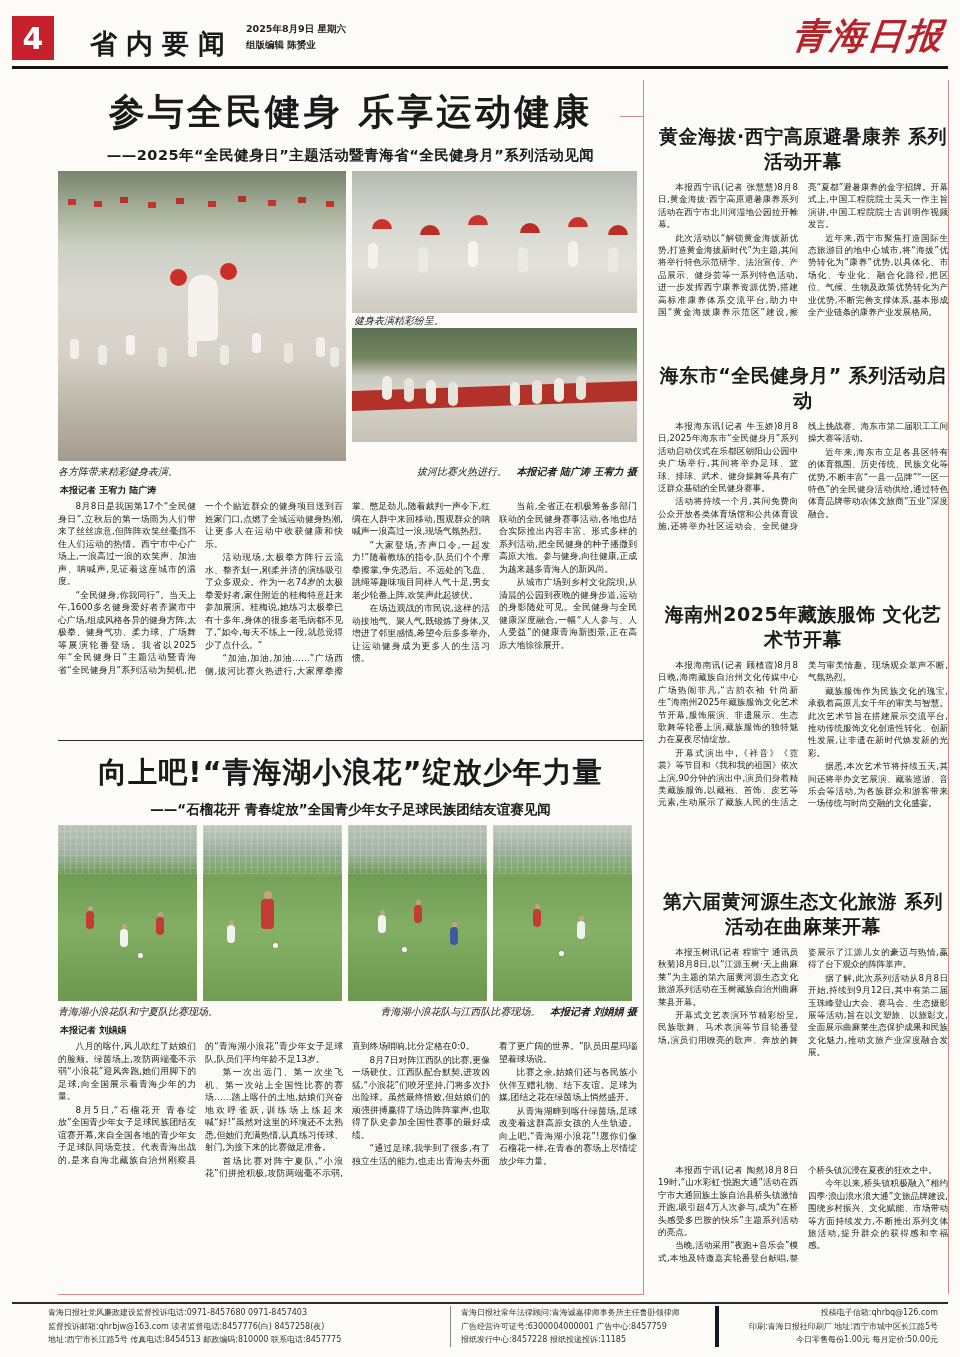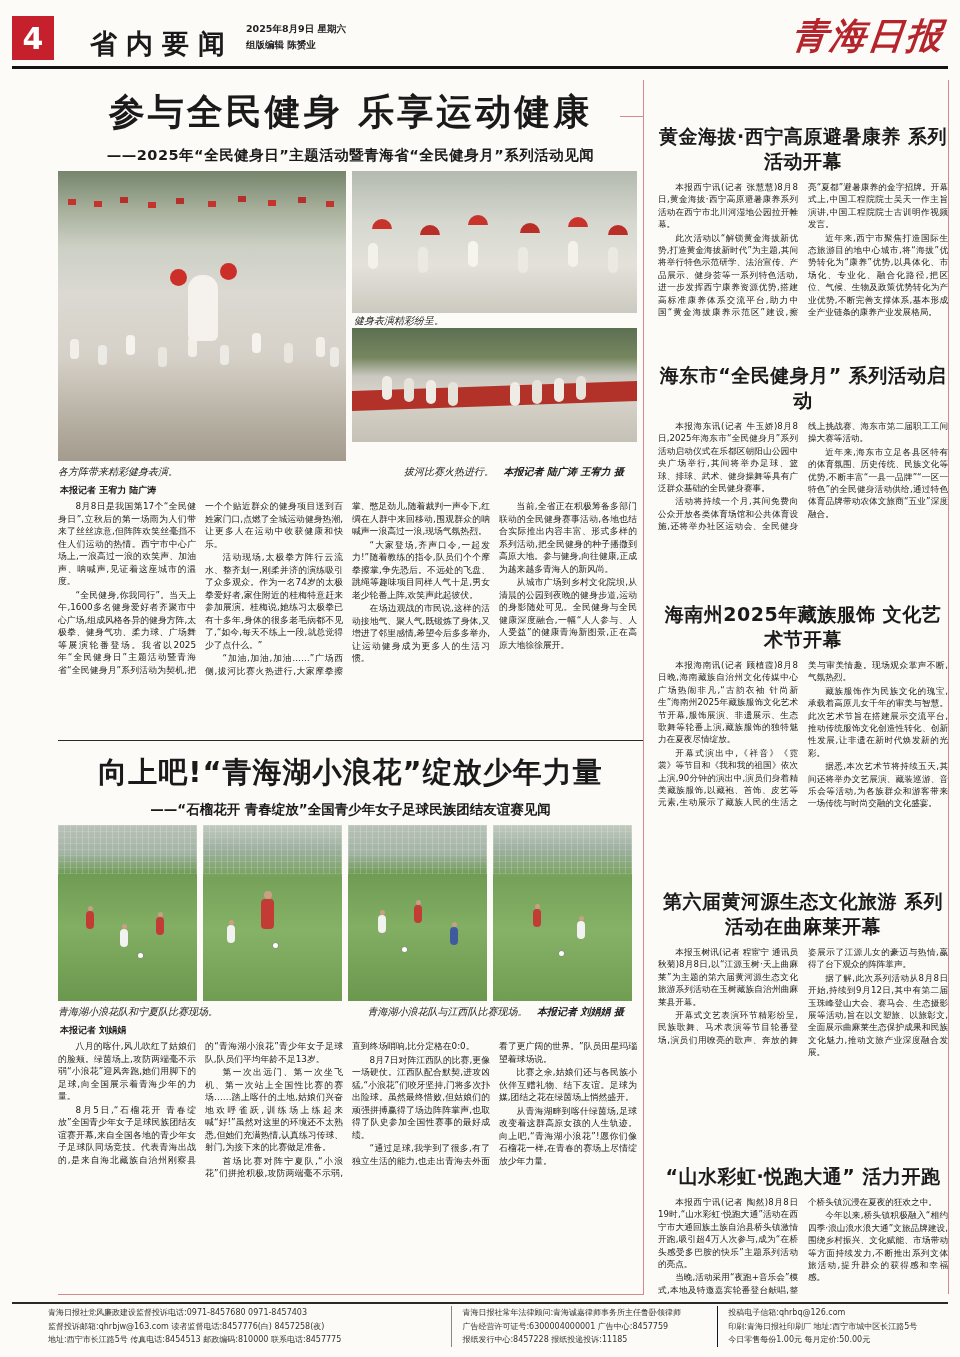--- a/index.html
+++ b/index.html
@@ -43,21 +43,21 @@
   .r-body .para{margin:0 0 1px;text-indent:2em;}
   .rb-a{height:154px;} .rb-b{height:142px;} .rb-c{height:196px;} .rb-d{height:172px;} .rb-e{height:112px;}
   .r-art{margin-bottom:28px;}
   .r-art.gap-b{margin-bottom:40px;} .r-art.gap-c{margin-bottom:34px;} .r-art.gap-d{margin-bottom:46px;}
 
   
   .photo-row{display:flex;gap:6px;margin:4px 6px 0 0;}
   .ph{position:relative;overflow:hidden;background:#cfcfc8;}
   .blob{position:absolute;}
   .cap{font-size:10px;line-height:15px;font-style:italic;font-family:"DejaVu Serif","Liberation Serif",serif;color:#222;}
-  .cap-row{display:flex;justify-content:space-between;margin:3px 19px 0 0;gap:12px;}
+  .cap-row{display:flex;justify-content:space-between;margin:3px 6px 0 0;gap:12px;}
   .credit{font-weight:bold;}
 
   .plaza{width:288px;height:290px;background:linear-gradient(180deg,#76856c,#a9b29d 14%,#ccd0c5 26%,#dbd9d2 42%,#d6d1c8 64%,#b3ac9f 88%,#a39b8e);}
   .plaza .flags{left:10px;top:28px;width:8px;height:6px;background:#c4342c;
     box-shadow:26px 2px 0 #c4342c,52px -2px 0 #b5302a,80px 3px 0 #c4342c,108px -1px 0 #b5302a,140px 2px 0 #c4342c,170px -3px 0 #b5302a,200px 1px 0 #c4342c,230px -2px 0 #b5302a,258px 2px 0 #c4342c;}
   .plaza .crowd{left:12px;top:168px;width:9px;height:20px;border-radius:4px;background:#f2efe9;
     box-shadow:28px 6px 0 #eceae4,56px -4px 0 #f6f3ee,88px 8px 0 #e9e6df,118px -2px 0 #f2efe9,150px 6px 0 #eceae4,182px -6px 0 #f6f3ee,214px 4px 0 #e9e6df,246px -2px 0 #f2efe9,260px 8px 0 #eceae4;}
   .plaza .lead{left:130px;top:104px;width:30px;height:66px;border-radius:14px 14px 6px 6px;background:#f5f1ec;}
   .plaza .fanL{left:112px;top:98px;width:17px;height:17px;border-radius:50%;background:#cc2f28;}
   .plaza .fanR{left:162px;top:92px;width:17px;height:17px;border-radius:50%;background:#cc2f28;}
@@ -80,21 +80,21 @@
                repeating-linear-gradient(0deg,rgba(255,255,255,.12) 0 1px,transparent 1px 6px);}
   .pl{position:absolute;width:8px;height:18px;border-radius:4px;}
   .pl::after{content:"";position:absolute;top:-5px;left:1.5px;width:5px;height:5px;border-radius:50%;background:#caa085;}
   .pl.big{width:13px;height:30px;} .pl.big::after{width:8px;height:8px;left:2.5px;top:-8px;}
   .red{background:#c23b34;} .white{background:#f2f2f0;} .blue{background:#3f5b9e;}
   .ball{position:absolute;width:5px;height:5px;border-radius:50%;background:#fff;box-shadow:0 0 0 .5px #888;}
 
   
   .footer{position:absolute;left:12px;right:12px;top:1302px;border-top:2px solid #2a2a2a;padding-top:2px;display:flex;}
   .f-col{font-size:8px;line-height:13.5px;color:#333;padding:0 10px;}
-  .f1{width:45%;padding-left:36px;} .f2{width:28%;border-left:1px solid #888;} .f3{width:24%;border-left:1px solid #0f172a;}
+  .f1{width:45%;padding-left:36px;} .f2{width:28%;border-left:1px solid #888;} .f3{width:24%;border-left:4px solid #0f172a;text-align:right;}
 </style>
 </head>
 <body>
 
 <div class="page">
 
   <div class="hdr">
     <div class="pagenum">4</div>
     <div class="section">省内要闻</div>
     <div class="meta">
@@ -243,21 +243,20 @@
       <article class="r-art gap-d">
         <h3>第六届黄河源生态文化旅游 系列活动在曲麻莱开幕</h3>
         <div class="r-body rb-d">
             <p class="para">本报玉树讯(记者 程宦宁 通讯员 秋菊)8月8日,以“江源玉树·天上曲麻莱”为主题的第六届黄河源生态文化旅游系列活动在玉树藏族自治州曲麻莱县开幕。</p>
             <p class="para">开幕式文艺表演环节精彩纷呈,民族歌舞、马术表演等节目轮番登场,演员们用嘹亮的歌声、奔放的舞姿展示了江源儿女的豪迈与热情,赢得了台下观众的阵阵掌声。</p>
             <p class="para">据了解,此次系列活动从8月8日开始,持续到9月12日,其中有第二届玉珠峰登山大会、赛马会、生态摄影展等活动,旨在以文塑旅、以旅彰文,全面展示曲麻莱生态保护成果和民族文化魅力,推动文旅产业深度融合发展。</p>
           </div>
       </article>
 
       <article class="r-art">
-        <h3>“山水彩虹·悦跑大通” 活力开跑</h3>
         <div class="r-body rb-e">
             <p class="para">本报西宁讯(记者 陶然)8月8日19时,“山水彩虹·悦跑大通”活动在西宁市大通回族土族自治县桥头镇激情开跑,吸引超4万人次参与,成为“在桥头感受多巴胺的快乐”主题系列活动的亮点。</p>
             <p class="para">当晚,活动采用“夜跑+音乐会”模式,本地及特邀嘉宾轮番登台献唱,整个桥头镇沉浸在夏夜的狂欢之中。</p>
             <p class="para">今年以来,桥头镇积极融入“相约四季·浪山浪水浪大通”文旅品牌建设,围绕乡村振兴、文化赋能、市场带动等方面持续发力,不断推出系列文体旅活动,提升群众的获得感和幸福感。</p>
           </div>
       </article>
     </div>
   </div>
 
   <div class="footer">

